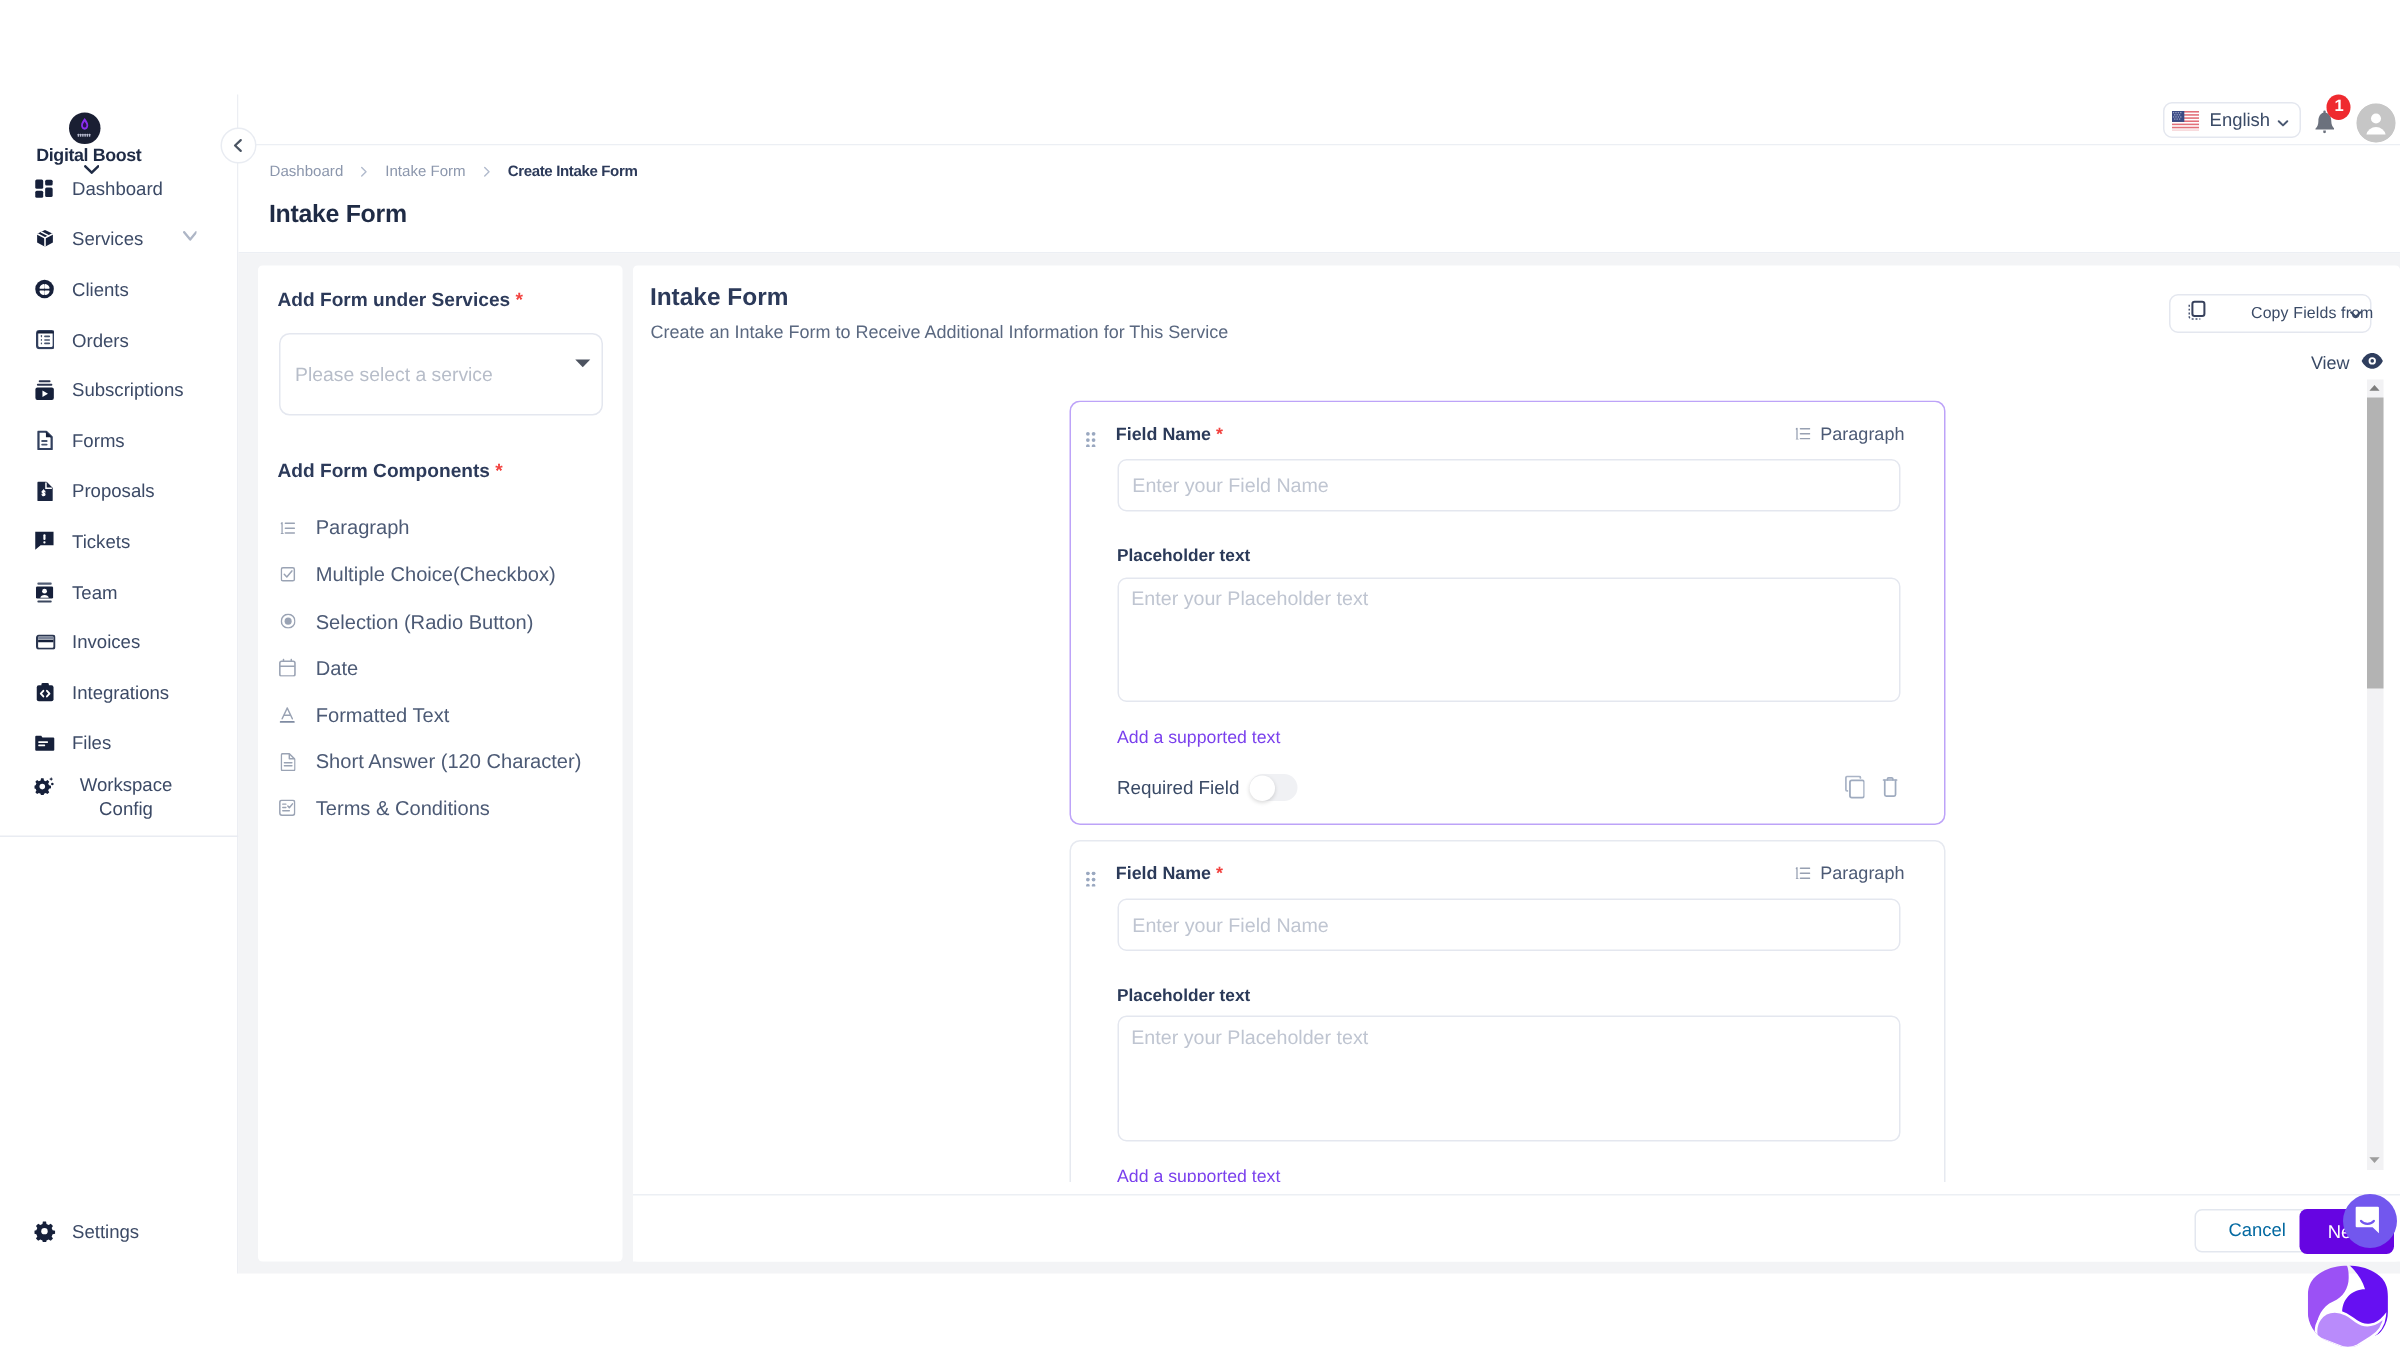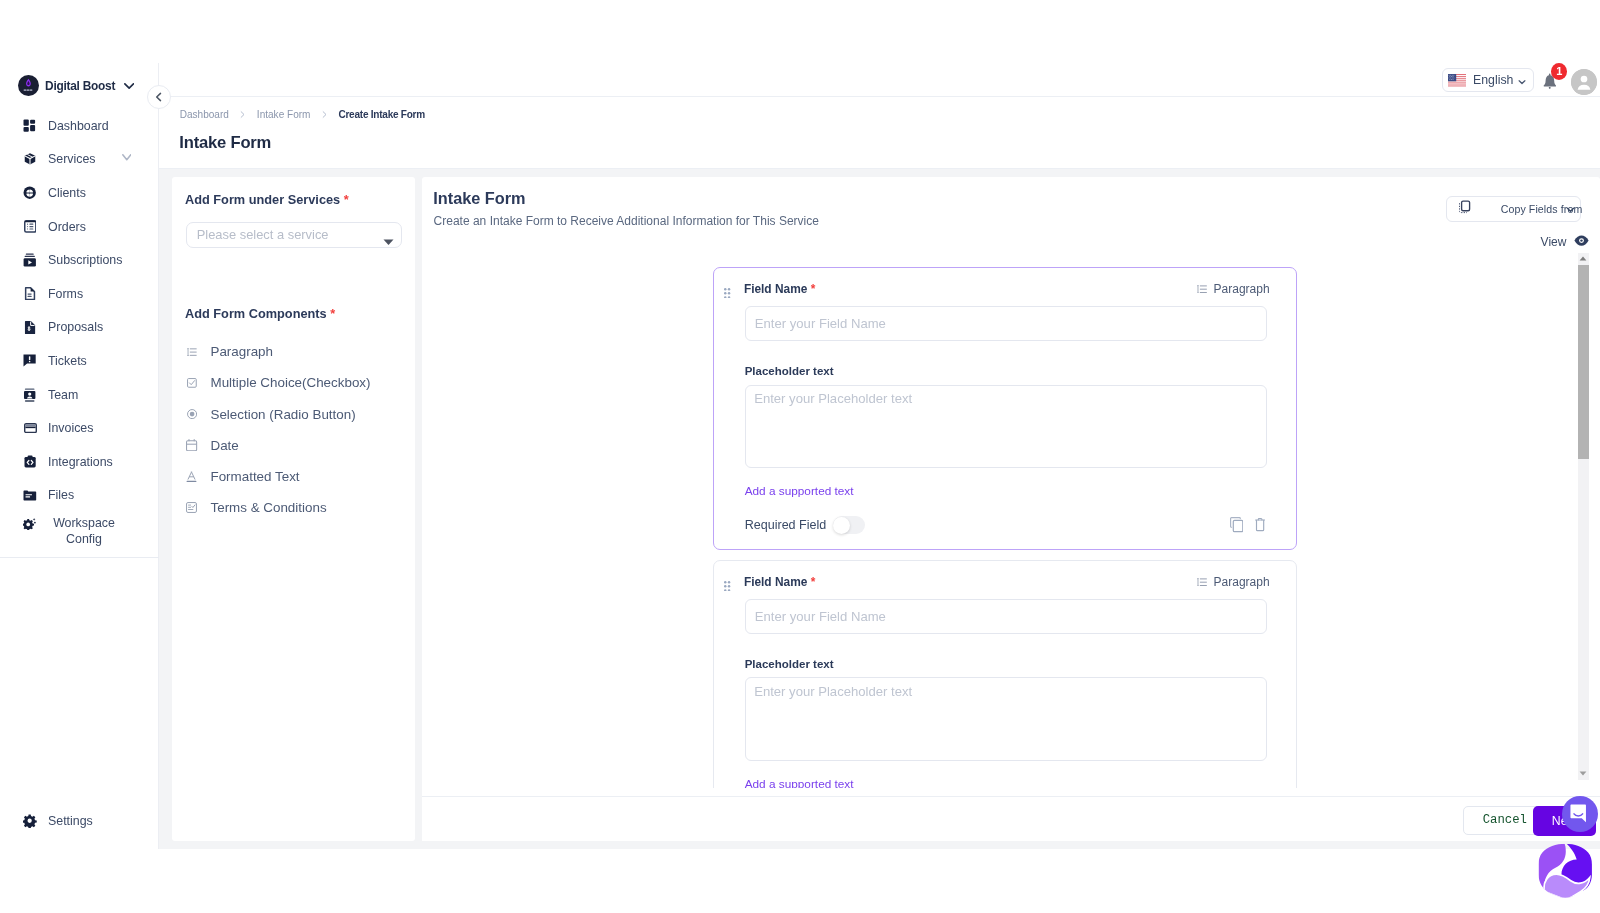--- a/index.html
+++ b/index.html
@@ -11,21 +11,21 @@
     font-size: 13px;
   }
   .app { position: relative; width: 1600px; height: 913px; background:#fff; }
 
   
   .sidebar {
     position: absolute; left: 0; top: 0; width: 159px; height: 848.6px;
     background: #ffffff;
   }
   .sidebar-border { position:absolute; left: 158px; top: 63px; width: 1px; height: 785.6px; background:#eceef3; }
-  .brand { position: absolute; left: 18.3px; top: 75.4px; display: flex; align-items: center; }
+  .brand { position: absolute; left: 18.3px; top: 75.4px; display: flex; align-items: center; flex-direction: column; }
   .brand-logo {
     width: 20.9px; height: 20.9px; border-radius: 50%;
     background: #1a1f33; display: flex; align-items: center; justify-content: center;
     flex: 0 0 auto;
   }
   .brand-name {
     margin-left: 5.9px; font-size: 11.9px; font-weight: 700; color: #1f2b45;
     letter-spacing: -0.25px; white-space: nowrap;
   }
   .brand-caret { margin-left: 9.0px; display:flex; }
@@ -95,21 +95,21 @@
   
   .content { position:absolute; left: 159px; top: 169px; width: 1441px; height: 679.6px; background:#f3f4f6; }
 
   .left-panel {
     position:absolute; left: 12.9px; top: 7.6px; width: 243.1px; height: 664.4px;
     background: #fff; border-radius: 3px;
   }
   .lp-title { position:absolute; left: 13.1px; top: 15.6px; font-size: 12.75px; font-weight:700; color:#2c3a5a; }
   .req { color:#f2413e; font-weight:700; }
   .select-box {
-    position:absolute; left: 13.8px; top: 45.1px; width: 216.7px; height: 26px;
+    position:absolute; left: 13.8px; top: 45.1px; width: 216.7px; height: 55px;
     border:1px solid #e4e7ef; border-radius: 7px; display:flex; align-items:center;
     padding: 0 0 0 10px;
   }
   .select-ph { font-size: 12.9px; color:#b7bdc9; }
   .select-caret { position:absolute; left: 196px; top: 16.3px; display:flex; }
   .lp-title2 { position:absolute; left: 13.1px; top: 129.7px; font-size: 12.75px; font-weight:700; color:#2c3a5a; }
   .comp-list { position:absolute; left: 13.1px; top: 159.6px; width: 219px; }
   .comp-item { display:flex; align-items:center; height: 31.2px; color:#4c5a75; font-size: 13.4px; }
   .comp-item .ico { width: 14px; flex:0 0 14px; display:flex; align-items:center; justify-content:center; }
   .comp-item .lbl { margin-left: 11.5px; }
@@ -162,21 +162,21 @@
   .card-actions { position:absolute; left: 515.8px; display:flex; align-items:center; gap: 11.2px; }
 
   
   .footer {
     position:absolute; left: 263.1px; top: 626.9px; width: 1177.9px; height: 45.1px;
     background:#fff; border-top: 1px solid #eceff4;
   }
   .btn-cancel {
     position:absolute; left: 1040.7px; top: 9px;
     width: 84px; height: 29px; border:1px solid #e3e7ef; border-radius:5px; background:#fff;
-    font-size: 12.3px; color:#14532d; display:flex; align-items:center; justify-content:center;font-family:Liberation Mono, monospace;
+    font-size: 12.3px; color:#0369a1; display:flex; align-items:center; justify-content:center;
   }
   .btn-next {
     position:absolute; left: 1111px; top: 9px;
     width: 62.8px; height: 29.8px; border-radius:5px; background:#6605e2;
     font-size: 12.3px; color:#fff; display:flex; align-items:center; justify-content:center;
   }
   
   .vscroll { position:absolute; left: 1577.5px; top: 252.5px; width: 11.5px; height: 527px; background:#f2f2f4; z-index: 30; }
   .vs-arrow { position:absolute; left:0; width: 11.5px; height: 12px; display:flex; align-items:center; justify-content:center; }
   .vs-thumb { position:absolute; left: 0px; width: 11.5px; background:#b3b3b3; }
@@ -541,20 +541,30 @@
           <span class="ico">
               <svg width="11.0" height="11.6" viewBox="0 0 11.0 11.6">
                 <path d="M5.5 1.0 L8.9 8.2 M5.5 1.0 L2.1 8.2 M3.45 5.8 h4.1" fill="none" stroke="#9aa3b4" stroke-width="1.0" stroke-linecap="round" stroke-linejoin="round"></path>
                 <path d="M1.1 10.3 h8.8" stroke="#7f8ba2" stroke-width="1.2" stroke-linecap="round"></path>
               </svg>
             </span>
           <span class="lbl">Formatted Text</span>
         </div>
         <div class="comp-item">
           <span class="ico">
+              <svg width="10.2" height="12.2" viewBox="0 0 10.2 12.2">
+                <path d="M0.55 1.3 a0.75 0.75 0 0 1 0.75 -0.75 h4.6 l3.75 3.65 v6.7 a0.75 0.75 0 0 1 -0.75 0.75 h-7.6 a0.75 0.75 0 0 1 -0.75 -0.75 z" fill="none" stroke="#9aa3b4" stroke-width="1.0" stroke-linejoin="round"></path>
+                <path d="M5.9 0.6 v3.3 h3.6" fill="none" stroke="#9aa3b4" stroke-width="1.0" stroke-linejoin="round"></path>
+                <path d="M2.6 6.5 h5.0 M2.6 8.5 h5.0" stroke="#9aa3b4" stroke-width="1.0" stroke-linecap="round"></path>
+              </svg>
+            </span>
+          <span class="lbl">Short Answer (120 Character)</span>
+        </div>
+        <div class="comp-item">
+          <span class="ico">
               <svg width="11.0" height="11.0" viewBox="0 0 11.0 11.0">
                 <rect x="0.55" y="0.55" width="9.9" height="9.9" rx="1.4" fill="none" stroke="#9aa3b4" stroke-width="1.0"></rect>
                 <path d="M2.5 3.1 h2.1 M2.5 5.3 h2.1 M2.5 7.5 h4.4" stroke="#9aa3b4" stroke-width="0.92" stroke-linecap="round"></path>
                 <path d="M5.9 4.4 L6.9 5.5 L9.0 2.9" fill="none" stroke="#9aa3b4" stroke-width="1.0" stroke-linecap="round" stroke-linejoin="round"></path>
               </svg>
             </span>
           <span class="lbl">Terms &amp; Conditions</span>
         </div>
       </div>
     </div>

